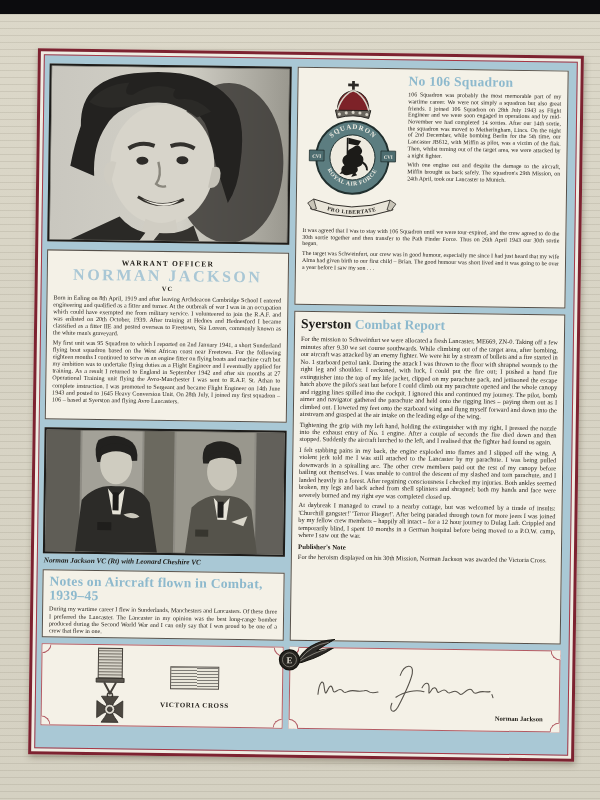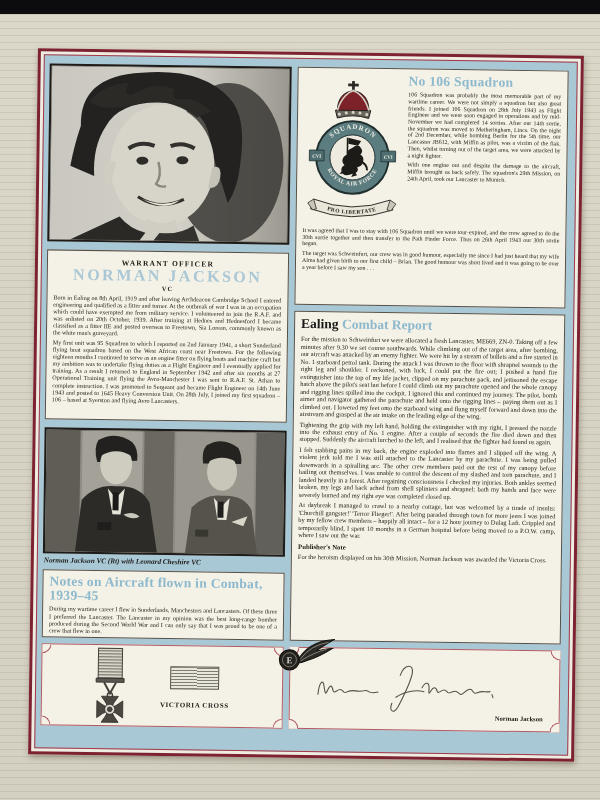--- a/index.html
+++ b/index.html
@@ -271,21 +271,21 @@
           </div>
         </div>
         <div class="body-text">
           <p>It was agreed that I was to stay with 106 Squadron until we were tour-expired, and the crew agreed to do the 30th sortie together and then transfer to the Path Finder Force. Thus on 26th April 1943 our 30th sortie began.</p>
           <p>The target was Schweinfurt, our crew was in good humour, especially me since I had just heard that my wife Alma had given birth to our first child – Brian. The good humour was short lived and it was going to be over a year before I saw my son . . .</p>
         </div>
       </div>
 
       <div class="box combat-box">
         <div class="combat-title">
-          <span class="t-black">Ealing</span>
+          <span class="t-black">Syerston</span>
           <span class="t-blue">Combat Report</span>
         </div>
         <div class="body-text">
           <p>For the mission to Schweinfurt we were allocated a fresh Lancaster, ME669, ZN-0. Taking off a few minutes after 9.30 we set course southwards. While climbing out of the target area, after bombing, our aircraft was attacked by an enemy fighter. We were hit by a stream of bullets and a fire started in No. 1 starboard petrol tank. During the attack I was thrown to the floor with shrapnel wounds to the right leg and shoulder. I reckoned, with luck, I could put the fire out; I pushed a hand fire extinguisher into the top of my life jacket, clipped on my parachute pack, and jettisoned the escape hatch above the pilot's seat but before I could climb out my parachute opened and the whole canopy and rigging lines spilled into the cockpit. I ignored this and continued my journey. The pilot, bomb aimer and navigator gathered the parachute and held onto the rigging lines – paying them out as I climbed out. I lowered my feet onto the starboard wing and flung myself forward and down into the airstream and grasped at the air intake on the leading edge of the wing.</p>
           <p>Tightening the grip with my left hand, holding the extinguisher with my right, I pressed the nozzle into the exhaust entry of No. 1 engine. After a couple of seconds the fire died down and then stopped. Suddenly the aircraft lurched to the left, and I realised that the fighter had found us again.</p>
           <p>I felt stabbing pains in my back, the engine exploded into flames and I slipped off the wing. A violent jerk told me I was still attached to the Lancaster by my parachute. I was being pulled downwards in a spiralling arc. The other crew members paid out the rest of my canopy before bailing out themselves. I was unable to control the descent of my slashed and torn parachute, and I landed heavily in a forest. After regaining consciousness I checked my injuries. Both ankles seemed broken, my legs and back ached from shell splinters and shrapnel; both my hands and face were severely burned and my right eye was completed closed up.</p>
           <p>At daybreak I managed to crawl to a nearby cottage, but was welcomed by a tirade of insults: 'Churchill gangster!' 'Terror Flieger!'. After being paraded through town for more jeers I was joined by my fellow crew members – happily all intact – for a 12 hour journey to Dulag Laft. Crippled and temporarily blind, I spent 10 months in a German hospital before being moved to a P.O.W. camp, where I saw out the war.</p>
           <div class="pub-label">Publisher's Note</div>
           <p>For the heroism displayed on his 30th Mission, Norman Jackson was awarded the Victoria Cross.</p>
         </div>

